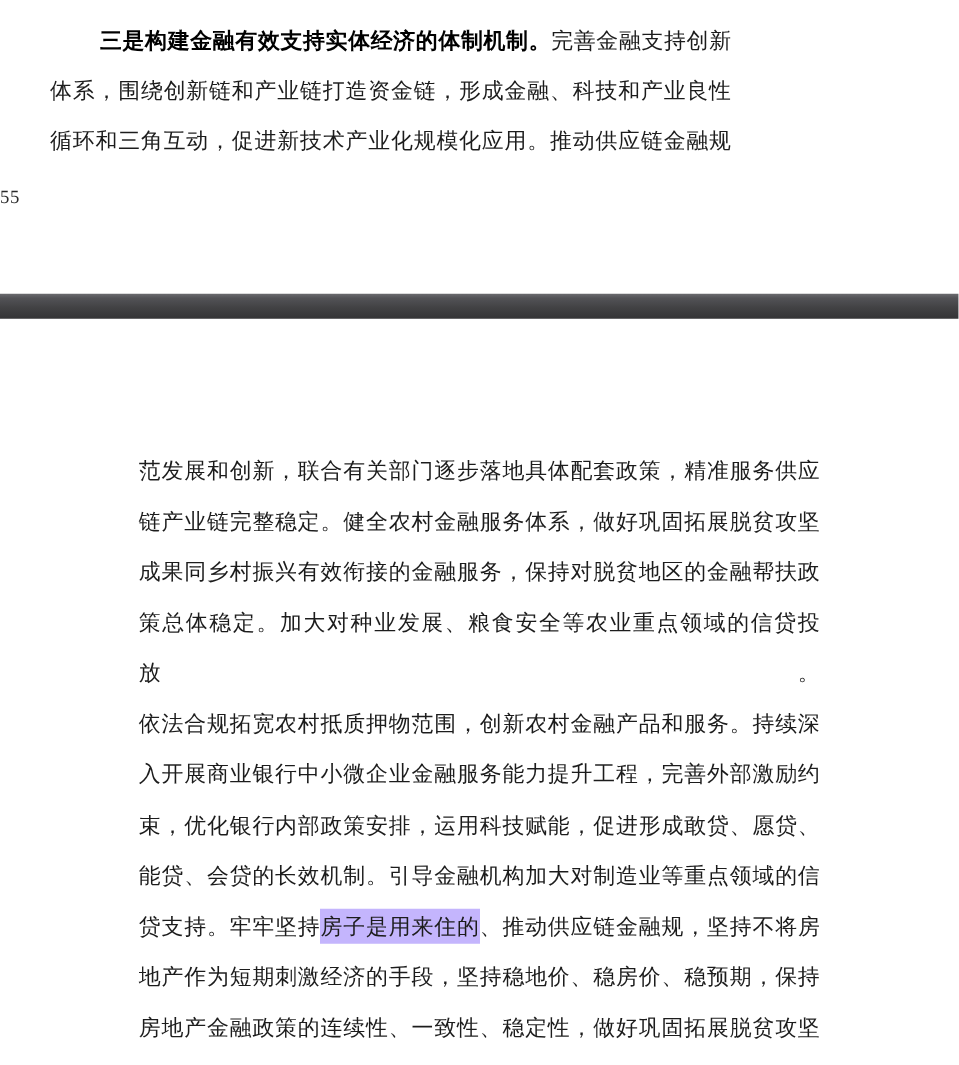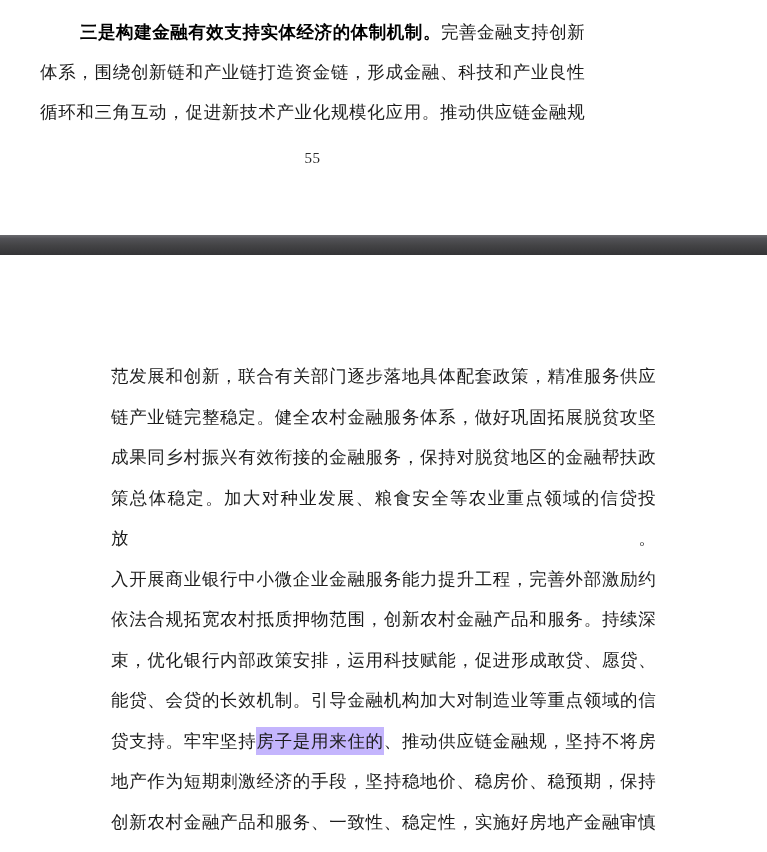--- a/index.html
+++ b/index.html
@@ -40,21 +40,20 @@
   .line.last-line {
     text-align-last: left;
   }
   .line.indent { text-indent: 40px; }
   .bold-run {
     font-weight: bold;
     color: #000000;
   }
   .pagenum {
     margin-top: 16px;
-    text-align: center;
     font-size: 15px;
     line-height: 20px;
     color: #2b2b2b;
     letter-spacing: 0.5px;
   }
 
   
   .page-divider {
     position: absolute;
     top: 235px;
@@ -97,26 +96,26 @@
   </section>
 
   <div class="page-divider"></div>
 
   <section class="page-bottom">
     <div class="textblock">
       <div class="line">范发展和创新，联合有关部门逐步落地具体配套政策，精准服务供应</div>
       <div class="line">链产业链完整稳定。健全农村金融服务体系，做好巩固拓展脱贫攻坚</div>
       <div class="line">成果同乡村振兴有效衔接的金融服务，保持对脱贫地区的金融帮扶政</div>
       <div class="line">策总体稳定。加大对种业发展、粮食安全等农业重点领域的信贷投放。</div>
+      <div class="line">依法合规拓宽农村抵质押物范围，创新农村金融产品和服务。持续深</div>
       <div class="line">入开展商业银行中小微企业金融服务能力提升工程，完善外部激励约</div>
-      <div class="line">依法合规拓宽农村抵质押物范围，创新农村金融产品和服务。持续深</div>
       <div class="line">束，优化银行内部政策安排，运用科技赋能，促进形成敢贷、愿贷、</div>
       <div class="line">能贷、会贷的长效机制。引导金融机构加大对制造业等重点领域的信</div>
       <div class="line">
         <span>贷支持。牢牢坚持</span><span class="hl">房子是用来住的</span><span>、推动供应链金融规，坚持不将房</span>
       </div>
       <div class="line">地产作为短期刺激经济的手段，坚持稳地价、稳房价、稳预期，保持</div>
-      <div class="line">创新农村金融产品和服务、一致性、稳定性，实施好房地产金融审慎</div>
+      <div class="line">房地产金融政策的连续性、一致性、稳定性，做好巩固拓展脱贫攻坚</div>
       <div class="line last-line">管理制度，完善金融支持住房租赁政策体系。</div>
     </div>
   </section>
 
 </div>
 
 </body></html>

